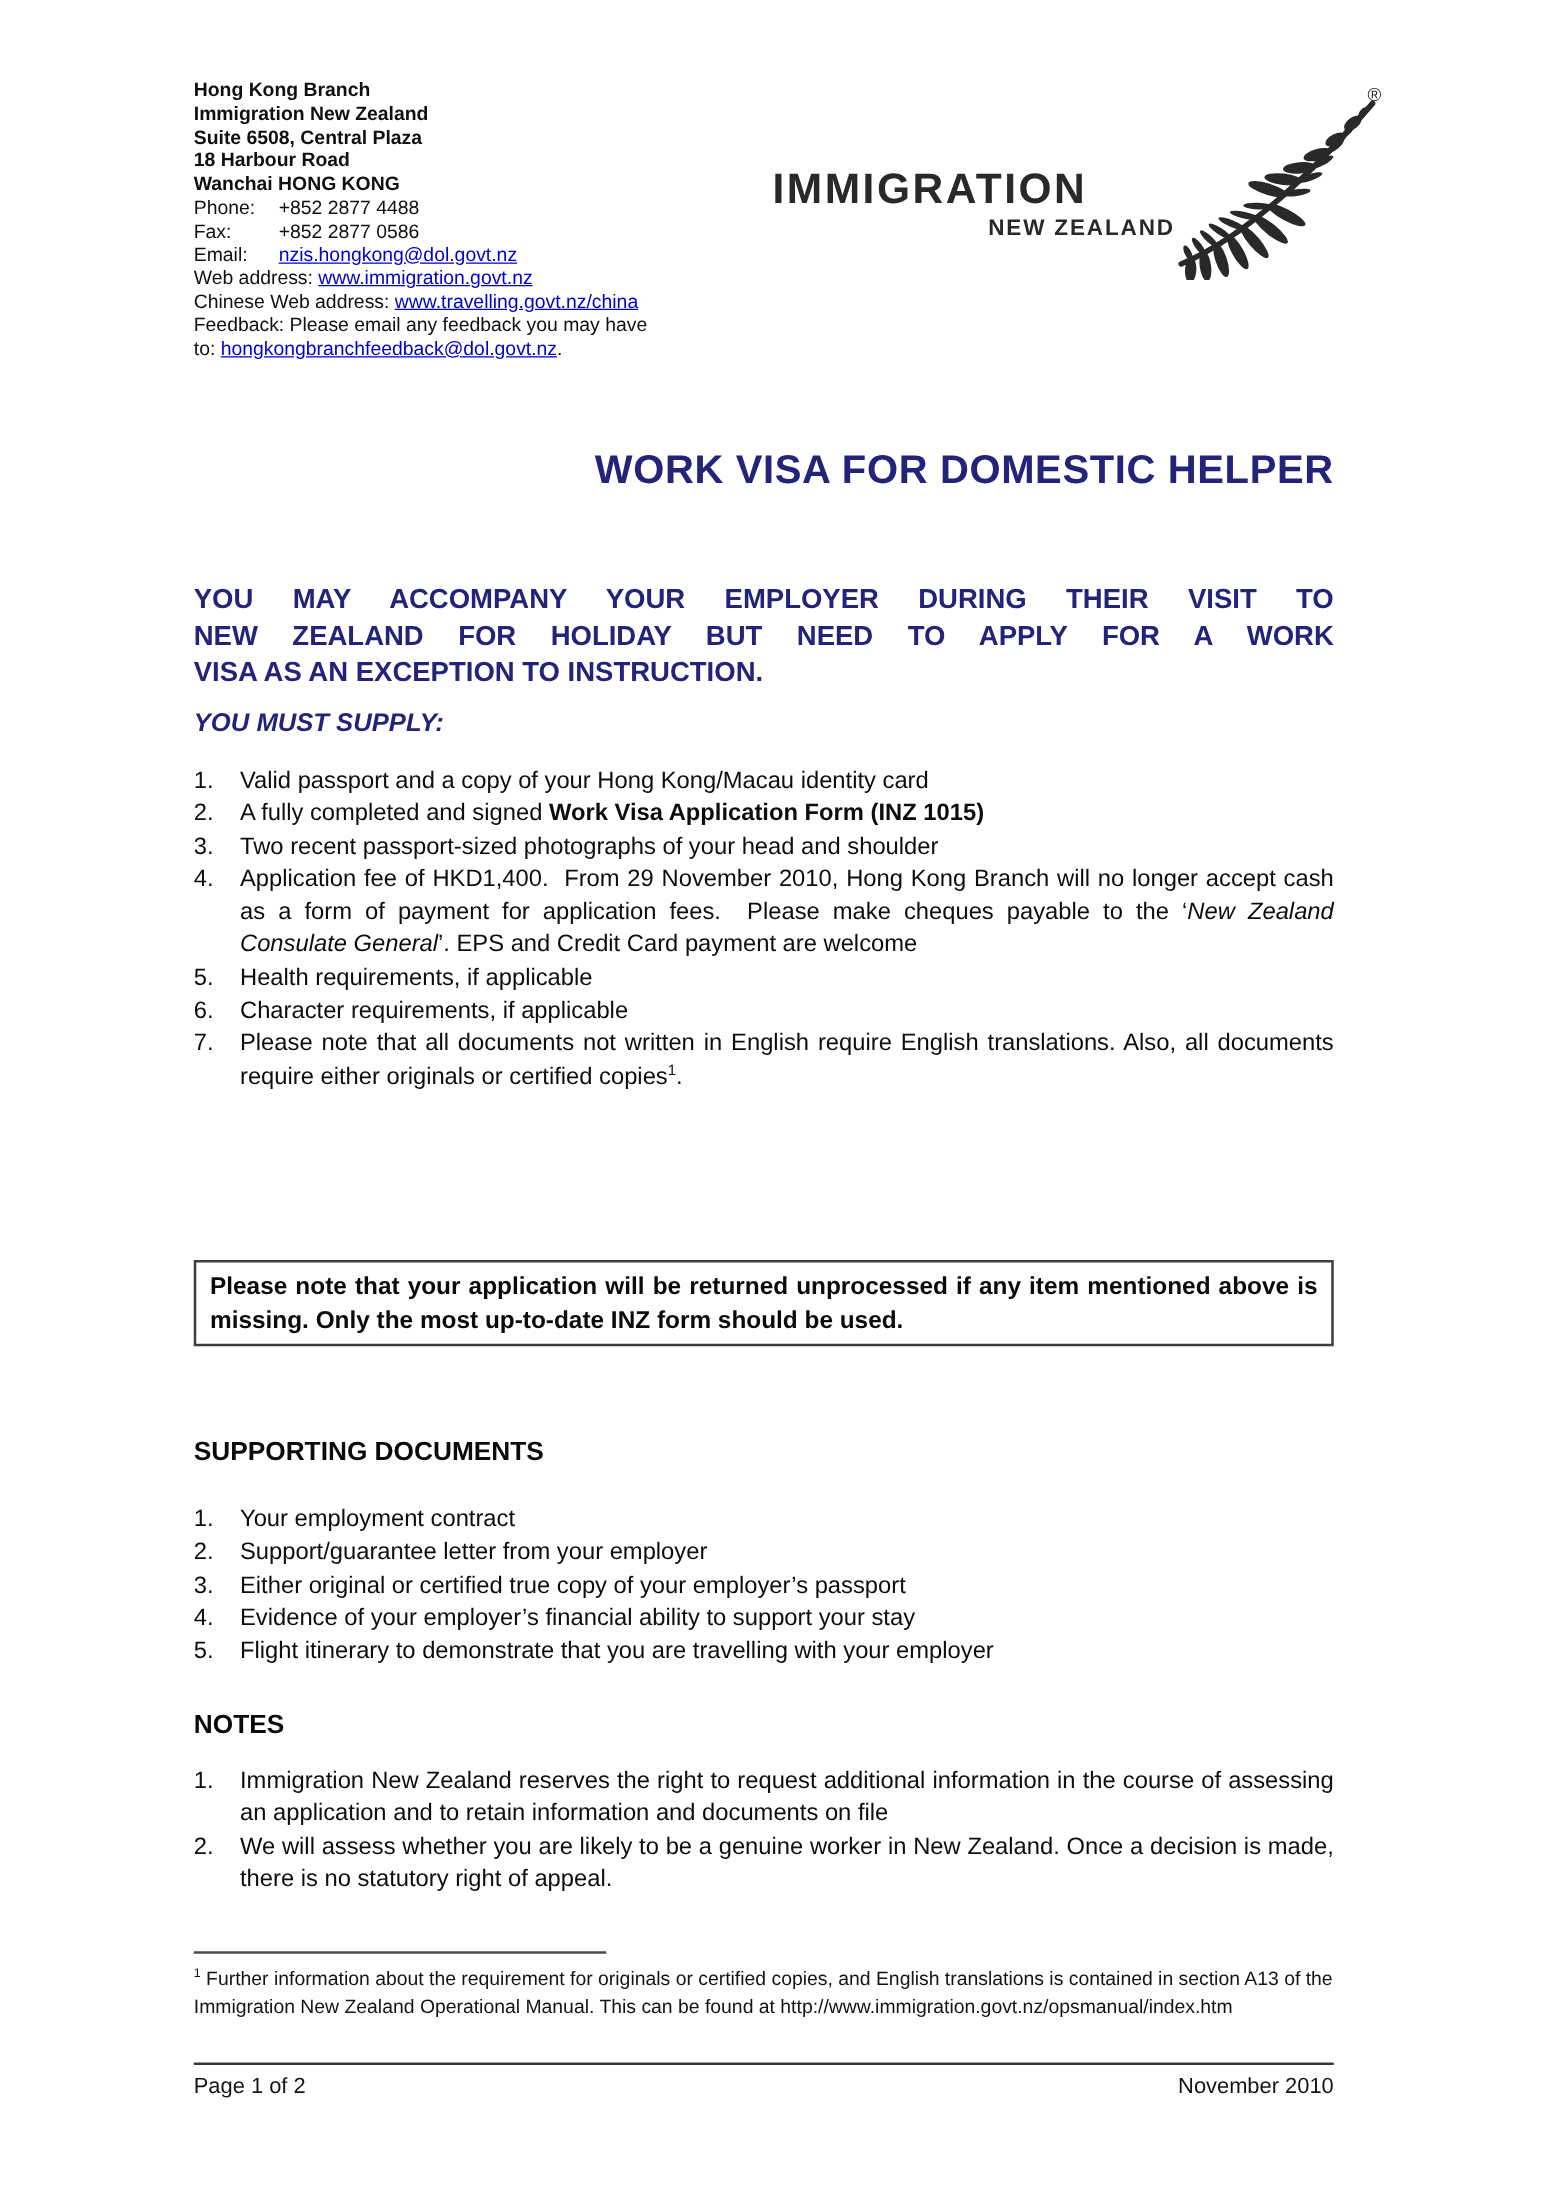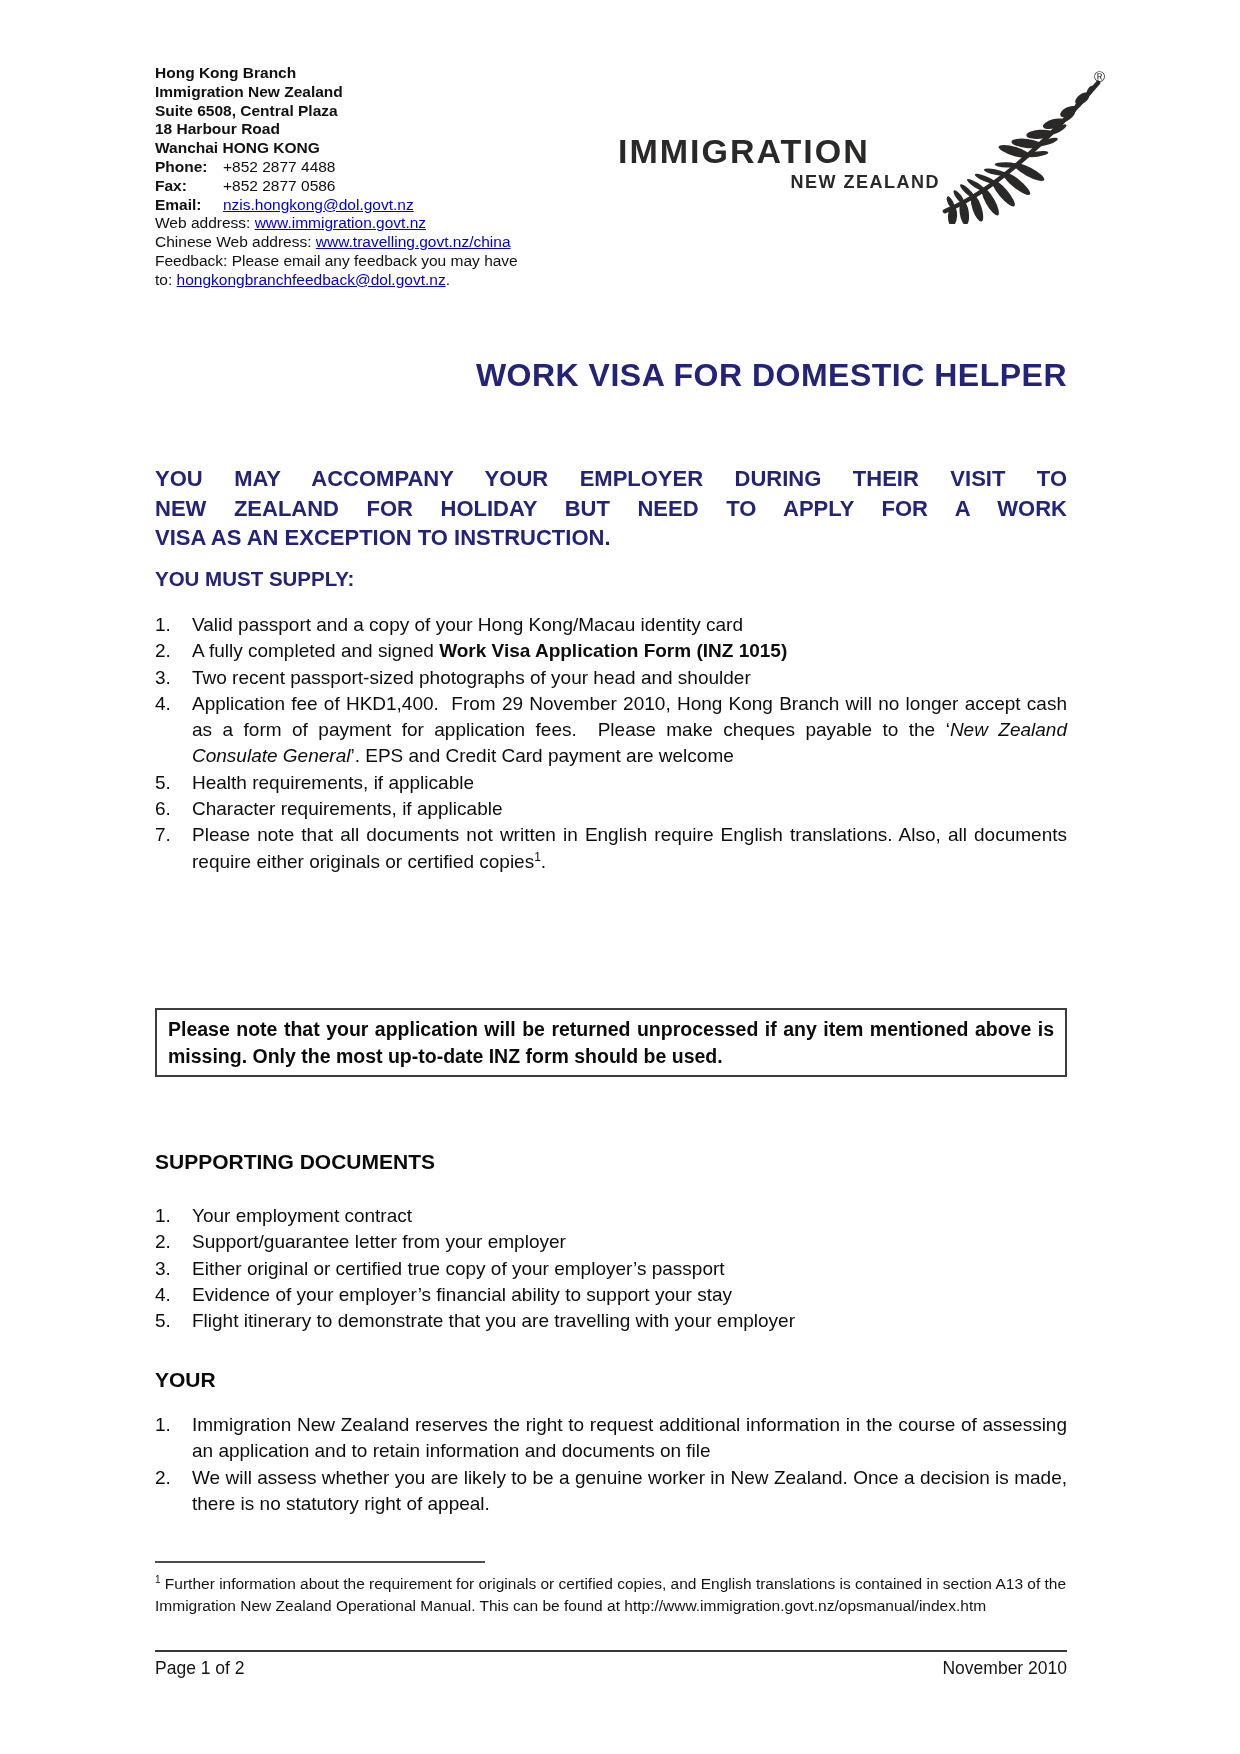--- a/index.html
+++ b/index.html
@@ -7,21 +7,21 @@
     position:relative; width:1240px; height:1754px; background:#fff;
     font-family:"Liberation Sans","DejaVu Sans",sans-serif; color:#101010;
     overflow:hidden; margin:0 auto;padding-left:43px;
   }
   .content { position:absolute; left:155px; top:0; width:912px; height:100%; }
   .block { position:absolute; left:0; width:100%; }
 
   
   .header-left { position:absolute; left:0; top:64px; font-size:15.5px; line-height:18.8px; }
   .addr div { font-weight:bold; }
-  .seg-label { display:inline-block; min-width:68px;font-weight:bold; }
+  .seg-label { display:inline-block; min-width:68px; }
   .seg-b { font-weight:bold; }
   .seg-i { font-style:italic; }
   a.seg-link { color:var(--color-link,#0000cc); text-decoration:underline; cursor:pointer; }
 
   
   .logo { position:absolute; left:463px; top:56px; width:495px; height:176px; }
   .logo-line1 { position:absolute; left:0; top:76px; font-size:34px; font-weight:bold;
                 letter-spacing:2px; color:var(--color-logo,#2b2828); }
   .logo-line2 { position:absolute; left:0; top:116px; width:322px; text-align:right;
                 font-size:18px; font-weight:bold; letter-spacing:1.5px; color:var(--color-logo,#2b2828); }
@@ -33,21 +33,21 @@
                color:var(--color-accent,#23237a); letter-spacing:0.5px; }
   .doc-subtitle { top:407px; text-align:center; font-size:19.5px; font-style:italic;
                   color:var(--color-accent,#23237a); }
 
   
   .intro { top:464px; font-size:22px; font-weight:bold; color:var(--color-accent,#23237a);
            line-height:29.5px; }
   .jline { text-align:justify; text-align-last:justify; }
   .jline:last-child { text-align-last:left; }
 
-  .supply-heading { top:567px; font-size:20.5px; font-weight:bold; color:var(--color-accent,#23237a); }
+  .supply-heading { top:567px; font-size:20.5px; font-weight:bold; color:var(--color-accent,#23237a);font-style:italic; }
 
   
   ol.doc-list { list-style:none; margin:0; padding:0; font-size:19px; line-height:26.3px; color:#0d0d0d; }
   ol.doc-list li { position:relative; padding-left:37px; text-align:justify; }
   .num { position:absolute; left:0; top:0; }
   sup { font-size:12px; line-height:0; vertical-align:super; }
   .supply-list { top:612px; }
   .supporting-list { top:1203px; }
   .notes-list { top:1412px; }
 
@@ -152,21 +152,21 @@
 
     <div class="block supporting-heading">SUPPORTING DOCUMENTS</div>
     <ol class="block doc-list supporting-list">
         <li><span class="num">1.</span><span><span>Your employment contract</span></span></li>
         <li><span class="num">2.</span><span><span>Support/guarantee letter from your employer</span></span></li>
         <li><span class="num">3.</span><span><span>Either original or certified true copy of your employer’s passport</span></span></li>
         <li><span class="num">4.</span><span><span>Evidence of your employer’s financial ability to support your stay</span></span></li>
         <li><span class="num">5.</span><span><span>Flight itinerary to demonstrate that you are travelling with your employer</span></span></li>
       </ol>
 
-    <div class="block notes-heading">YOUR</div>
+    <div class="block notes-heading">NOTES</div>
     <ol class="block doc-list notes-list">
         <li><span class="num">1.</span><span><span>Immigration New Zealand reserves the right to request additional information in the course of assessing an application and to retain information and documents on file</span></span></li>
         <li><span class="num">2.</span><span><span>We will assess whether you are likely to be a genuine worker in New Zealand. Once a decision is made, there is no statutory right of appeal.</span></span></li>
       </ol>
 
     <div class="block footnote-rule"></div>
     <div class="block footnote">
         <div class="hline"><sup>1</sup><span> Further information about the requirement for originals or certified copies, and English translations is contained in section A13 of the Immigration New Zealand Operational Manual. This can be found at http://www.immigration.govt.nz/opsmanual/index.htm</span></div>
       </div>
 

